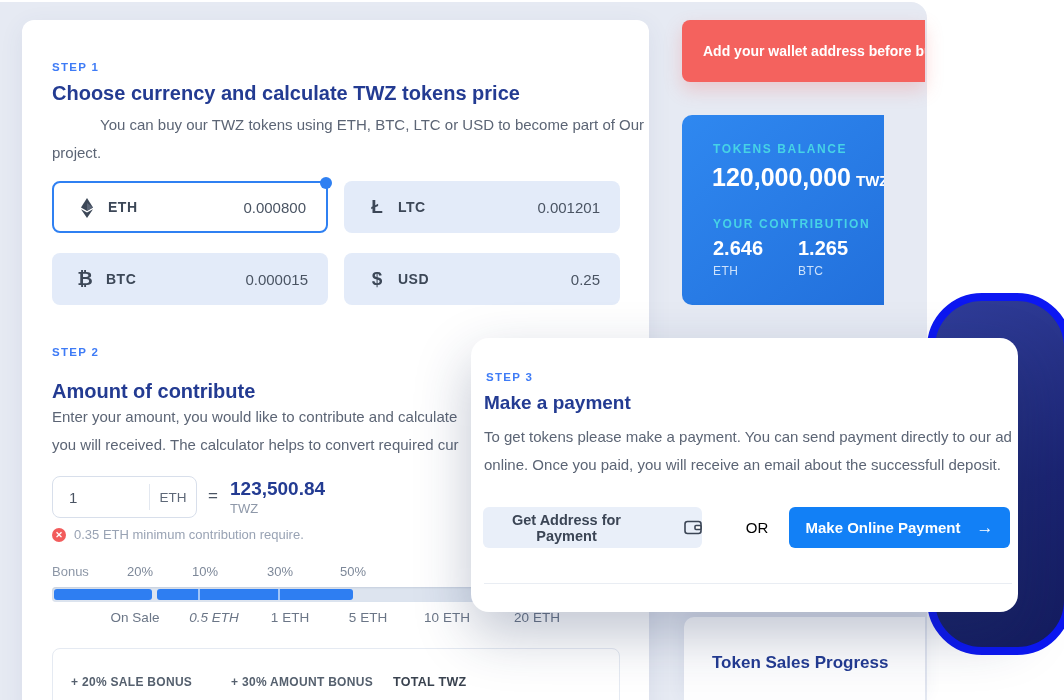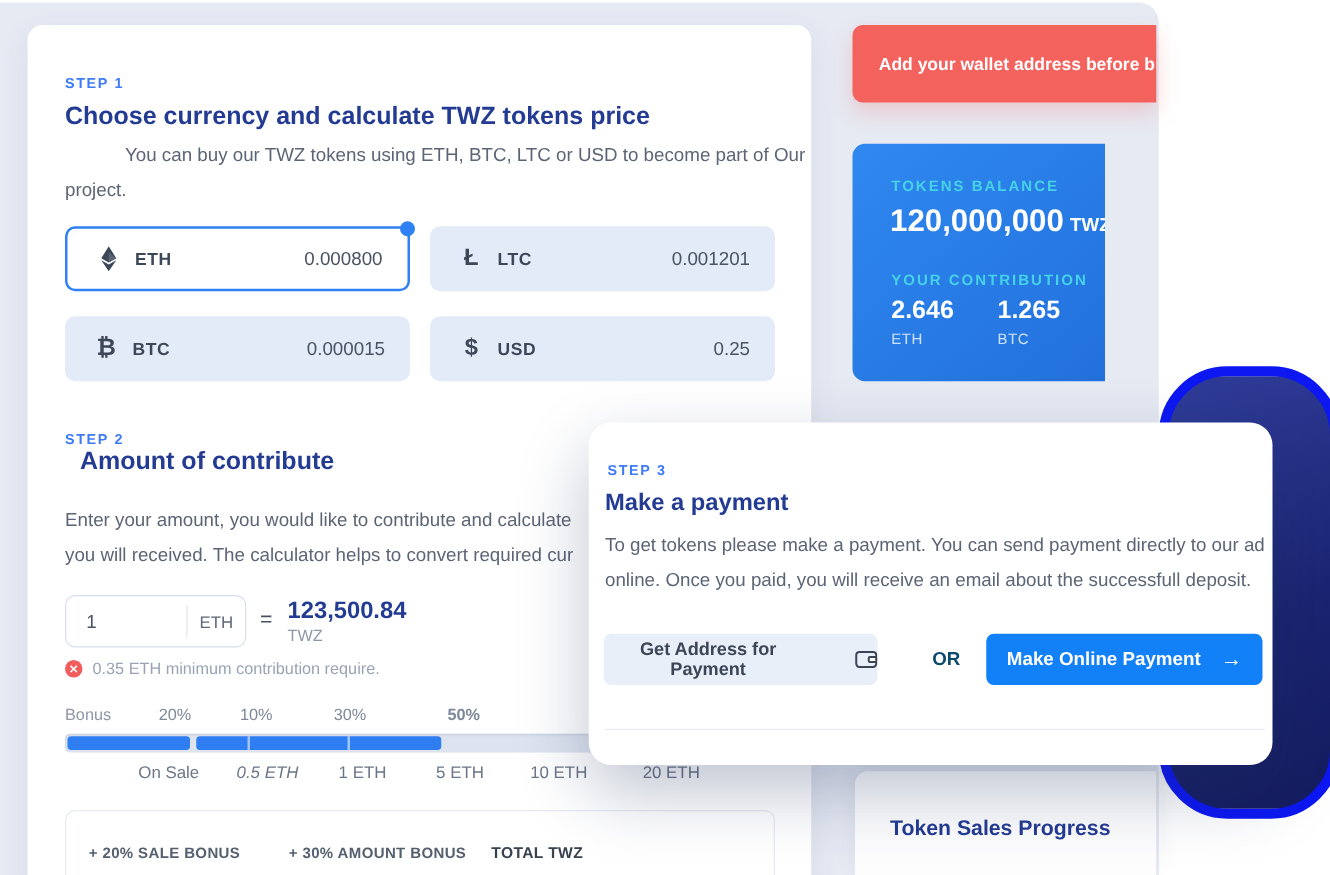--- a/index.html
+++ b/index.html
@@ -83,21 +83,21 @@
   .overlay-card { position:absolute; left:471px; top:338px; width:547px; height:274px; background:#fff;
                   border-radius:18px; box-shadow:0 22px 55px rgba(30,45,90,.28); z-index:3; overflow:hidden; }
   .ov-step { left:15px; top:33px; }
   .ov-title { left:13px; top:54px; font-size:19px; }
   .ov-line1 { left:13px; top:90px; }
   .ov-line2 { left:13px; top:118px; }
   .btn { position:absolute; top:169px; height:41px; border:none; border-radius:6px; cursor:pointer;
          display:flex; align-items:center; justify-content:center; font-family:inherit; }
   .btn-get { left:12px; width:219px; background:#e9eff9; color:#3b4555; font-size:14.5px; font-weight:bold;gap:20px; }
   .btn-get .wallet { margin-left:14px; display:inline-flex; }
-  .or { position:absolute; left:286px; top:181px; transform:translateX(-50%); font-size:15px; font-weight:bold; color:#0c4a6e; }
+  .or { position:absolute; left:286px; top:181px; transform:translateX(-50%); font-size:15px; font-weight:normal; color:#000000; }
   .btn-pay { left:318px; width:221px; background:#1280f6; color:#fff; font-size:15px; font-weight:bold; }
   .btn-pay .arrow { margin-left:16px; font-size:17px; font-weight:normal; }
   .ov-divider { position:absolute; left:13px; top:245px; width:528px; height:1px; background:#e9edf3; }
 </style>
 </head>
 <body>
 
 <div class="stage">
   <div class="panel"></div>
 
@@ -132,21 +132,21 @@
       <span class="code">BTC</span>
       <span class="rate">0.000015</span>
     </div>
     <div class="tile" style="left:322px; top:233px;">
       <span class="cicon">$</span>
       <span class="code">USD</span>
       <span class="rate">0.25</span>
     </div>
 
     <div class="step-label" style="left:30px; top:326px;">STEP 2</div>
-    <div class="h-title" style="left:30px; top:338px;margin-left:12px;">Amount of contribute</div>
+    <div class="h-title" style="left:30px; top:360px;">Amount of contribute</div>
     <div class="body-line" style="left:30px; top:388px;">Enter your amount, you would like to contribute and calculate</div>
     <div class="body-line" style="left:30px; top:416px;">you will received. The calculator helps to convert required cur</div>
 
     <div class="amount-input">
       <span class="val">1</span>
       <span class="sep"></span>
       <span class="unit">ETH</span>
     </div>
     <div class="equals">=</div>
     <div class="conv-val">123,500.84</div>
@@ -155,21 +155,21 @@
     <div class="error-row">
       <span class="err-ic">✕</span>
       <span class="err-txt">0.35 ETH minimum contribution require.</span>
     </div>
 
     <div class="bonus-wrap">
       <span class="bonus-title">Bonus</span>
       <span class="pct" style="left:88px;">20%</span>
       <span class="pct" style="left:153px;">10%</span>
       <span class="pct" style="left:228px;">30%</span>
-      <span class="pct" style="left:319px;font-weight:bold;">50%</span>
+      <span class="pct" style="left:301px;">50%</span>
       <div class="bar">
         <div class="fill" style="left:2px; width:98px;"></div>
         <div class="fill" style="left:105px; width:196px;"></div>
         <span class="tick" style="left:146px;"></span>
         <span class="tick" style="left:226px;"></span>
       </div>
       <span class="tier" style="left:83px;">On Sale</span>
       <span class="tier" style="left:162px;font-style:italic;">0.5 ETH</span>
       <span class="tier" style="left:238px;">1 ETH</span>
       <span class="tier" style="left:316px;">5 ETH</span>

